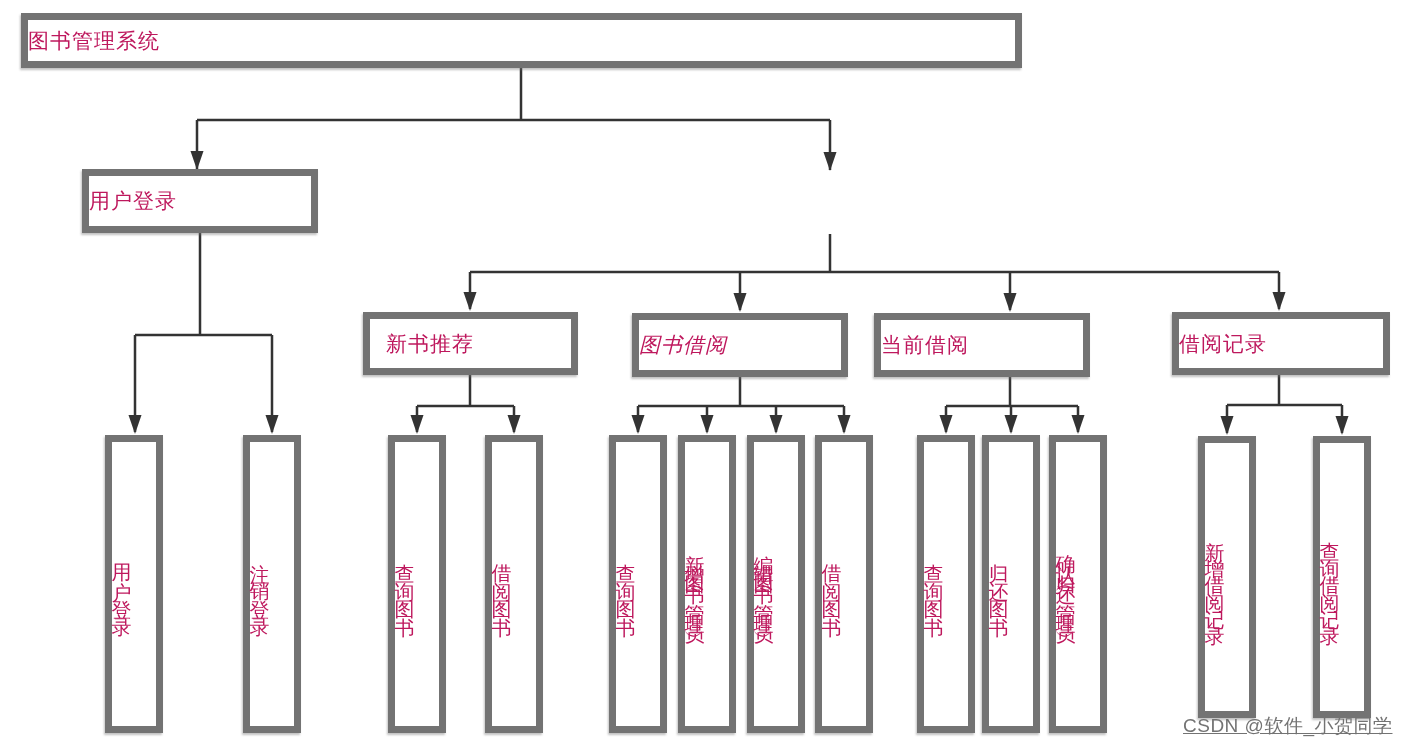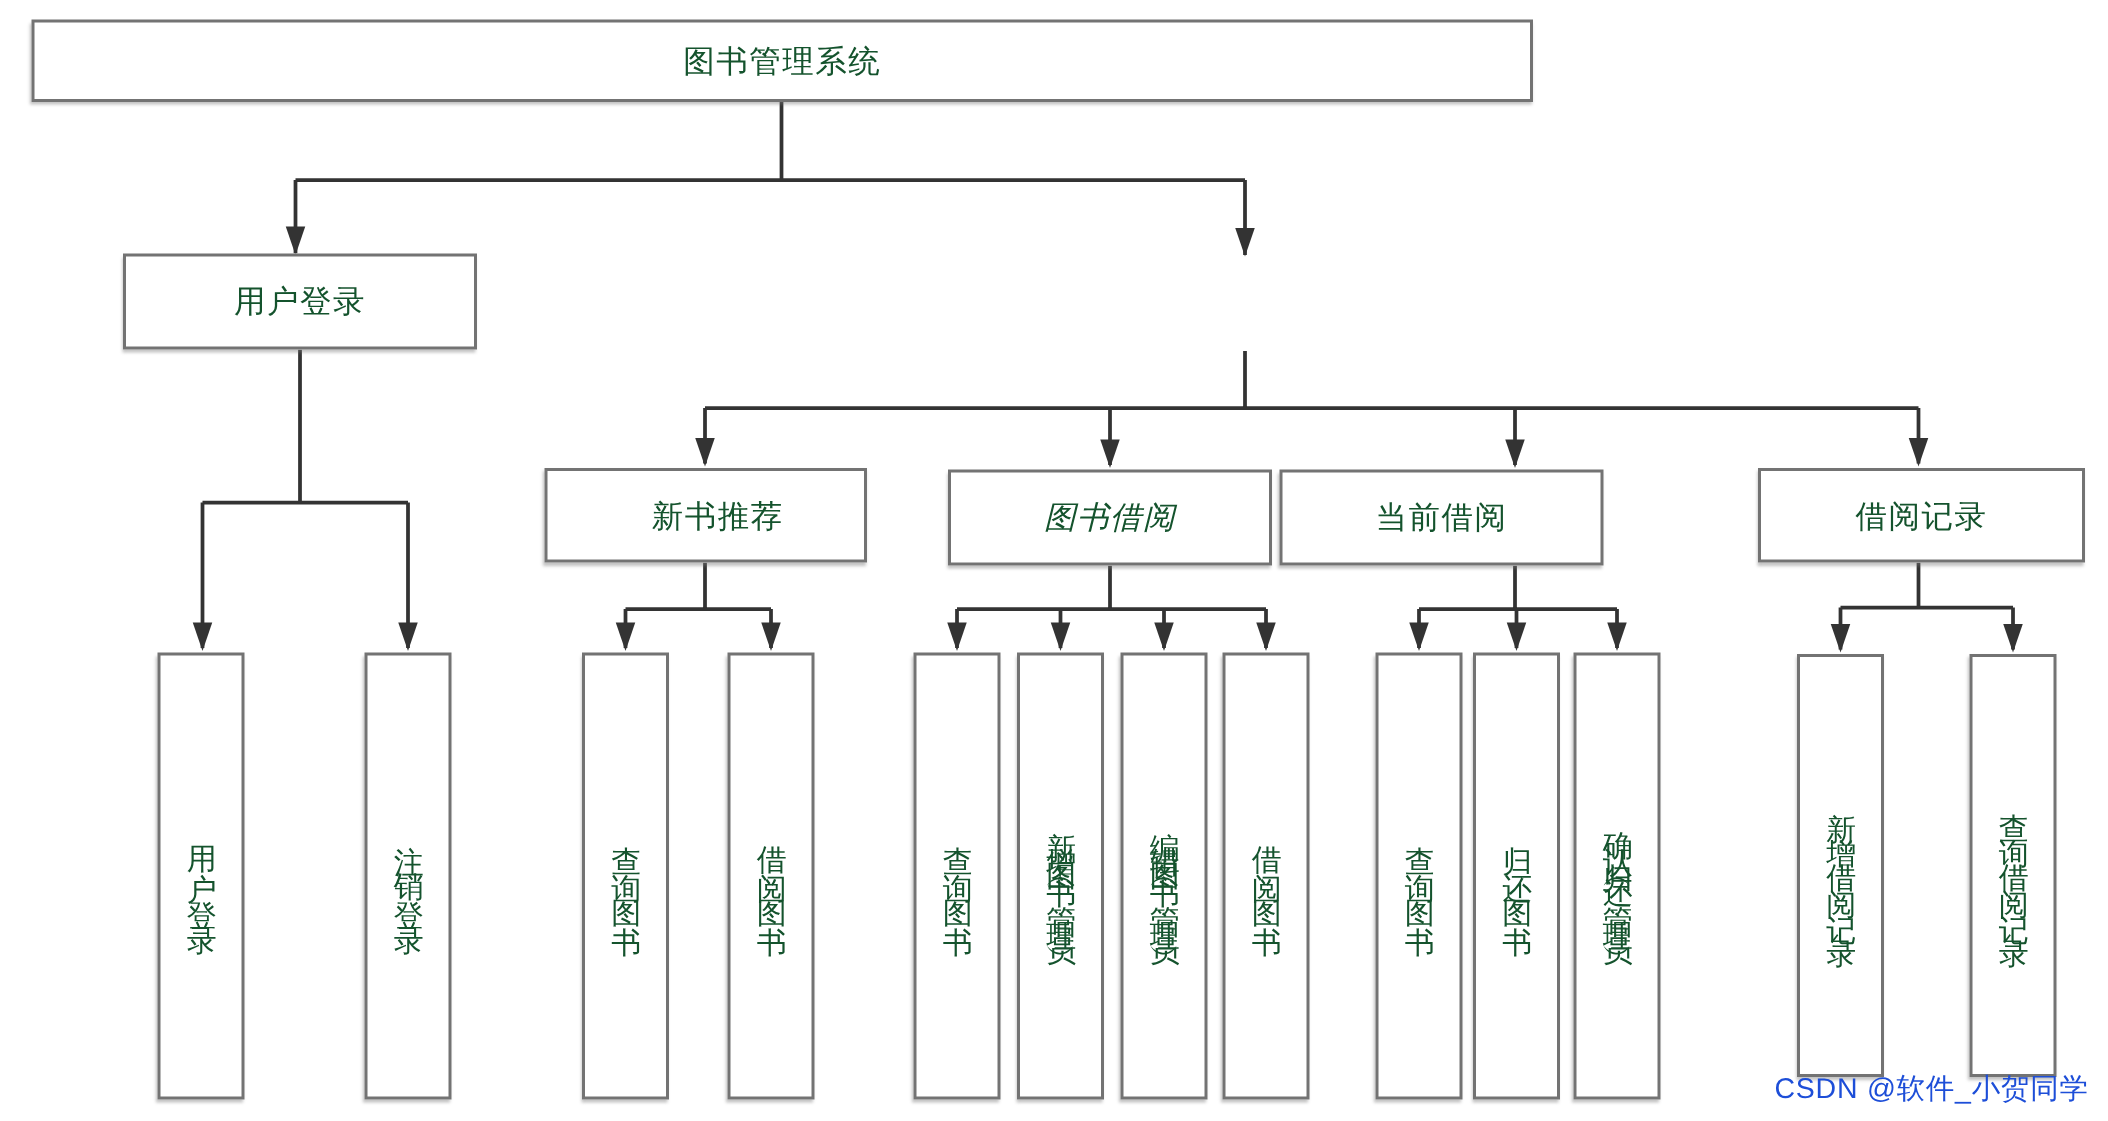--- a/index.html
+++ b/index.html
@@ -17,26 +17,25 @@
   }
   #wires {
     position: absolute;
     left: 0;
     top: 0;
     z-index: 1;
   }
   .node {
     position: absolute;
     box-sizing: border-box;
-    border: 2px solid #737373;
+    border: 7px solid #737373;
     background: #ffffff;
     display: flex;
     align-items: center;
-    justify-content: center;
-    color: #14532d;
+    color: #be185d;
     z-index: 2;
     box-shadow: -1px 2px 2px rgba(120,120,120,0.45);
   }
   .hlabel {
     font-size: 21px;
     letter-spacing: 1px;
     white-space: nowrap;
   }
   .leaf .vtext {
     writing-mode: vertical-rl;
@@ -51,23 +50,24 @@
   }
   .leaf .vtext.mid {
     letter-spacing: 17px;
   }
   #watermark {
     position: absolute;
     left: 1183px;
     top: 713px;
     z-index: 3;
     font-size: 19px;
-    color: #1d4ed8;
+    color: #737373;
     white-space: nowrap;
     letter-spacing: 0.5px;
+    text-decoration: underline;
   }
 </style>
 </head>
 <body>
 
 <div id="stage">
 
   <svg id="wires" width="1405" height="747" viewBox="0 0 1405 747">
     <g stroke="#333333" stroke-width="2.5" fill="none">
       <path d="M521 68 V120 M197 120 H830 M197 120 V169 M830 120 V170"></path>
@@ -108,21 +108,21 @@
   <div class="node" style="left:82px; top:169px; width:236px; height:64px;">
     <span class="hlabel">用户登录</span>
   </div>
 
   <div class="node" style="left:363px; top:312px; width:215px; height:63px;padding-left:16px;">
     <span class="hlabel">新书推荐</span>
   </div>
   <div class="node" style="left:632px; top:313px; width:216px; height:64px;font-style:italic;">
     <span class="hlabel">图书借阅</span>
   </div>
-  <div class="node" style="left:853px; top:313px; width:216px; height:64px;">
+  <div class="node" style="left:874px; top:313px; width:216px; height:64px;">
     <span class="hlabel">当前借阅</span>
   </div>
   <div class="node" style="left:1172px; top:312px; width:218px; height:63px;">
     <span class="hlabel">借阅记录</span>
   </div>
 
   <div class="node leaf" style="left:105px; top:435px; width:58px; height:298px;">
     <span class="vtext">用户登录</span>
   </div>
   <div class="node leaf" style="left:243px; top:435px; width:58px; height:298px;">

